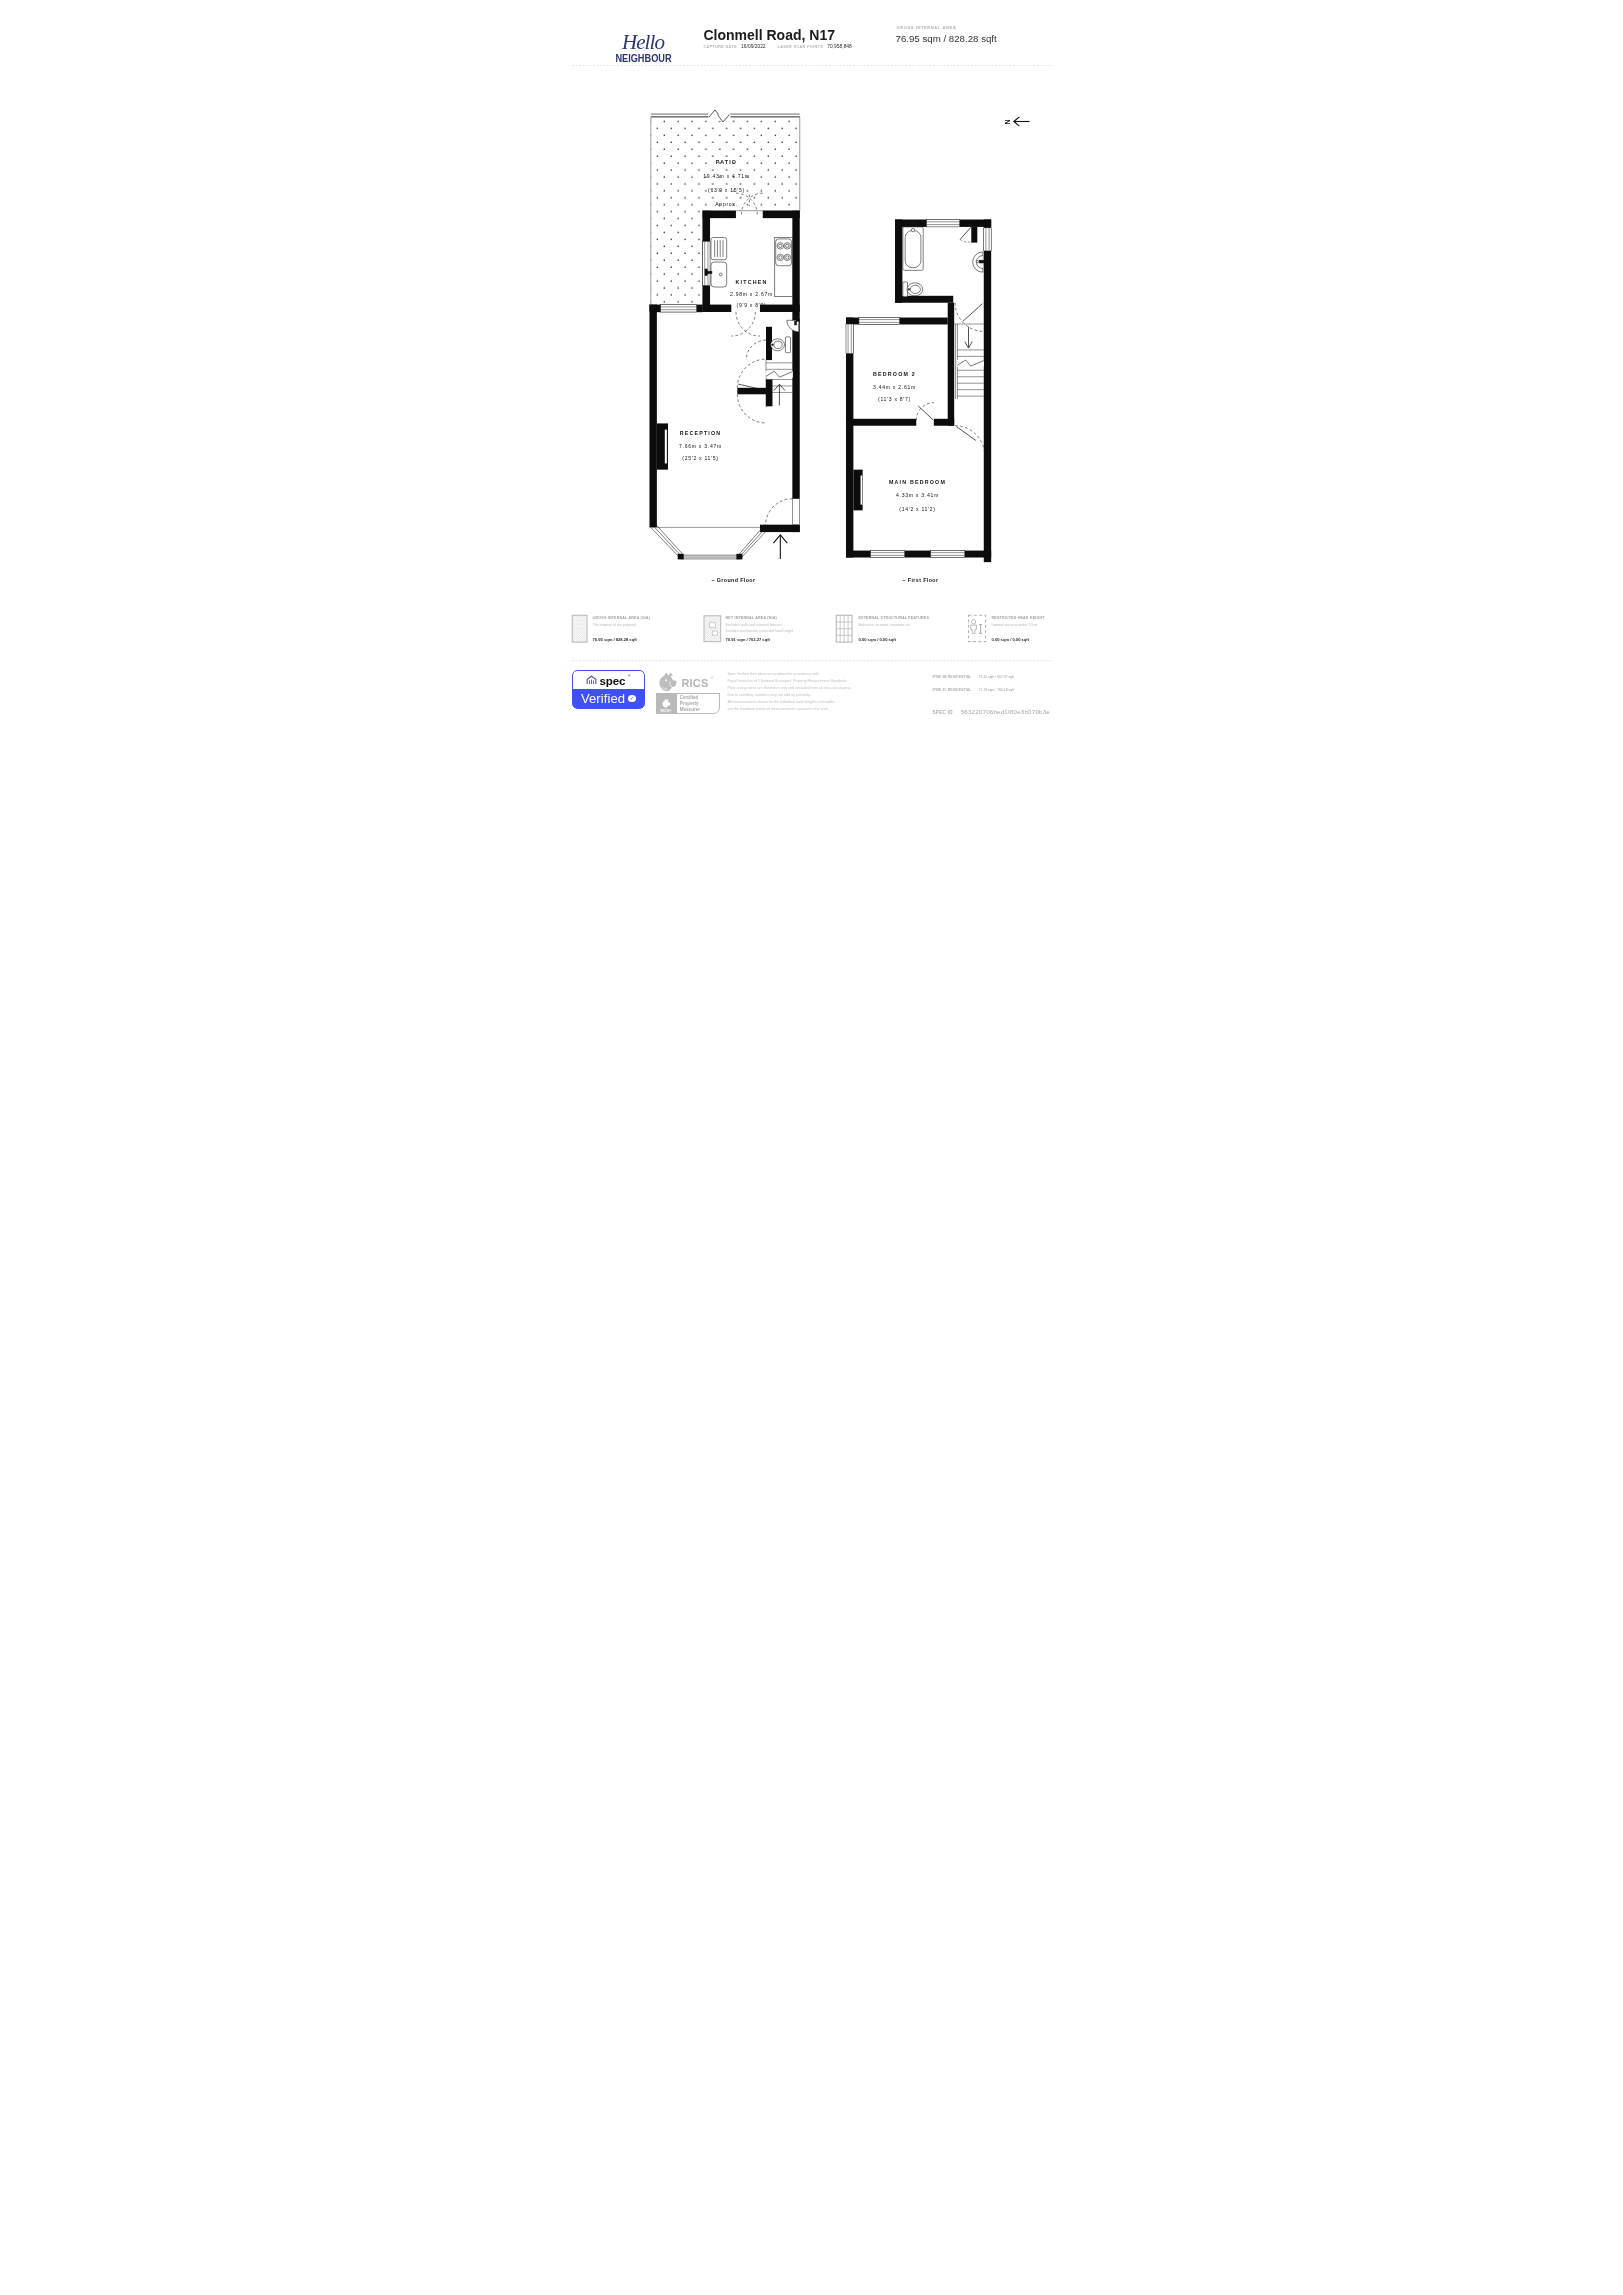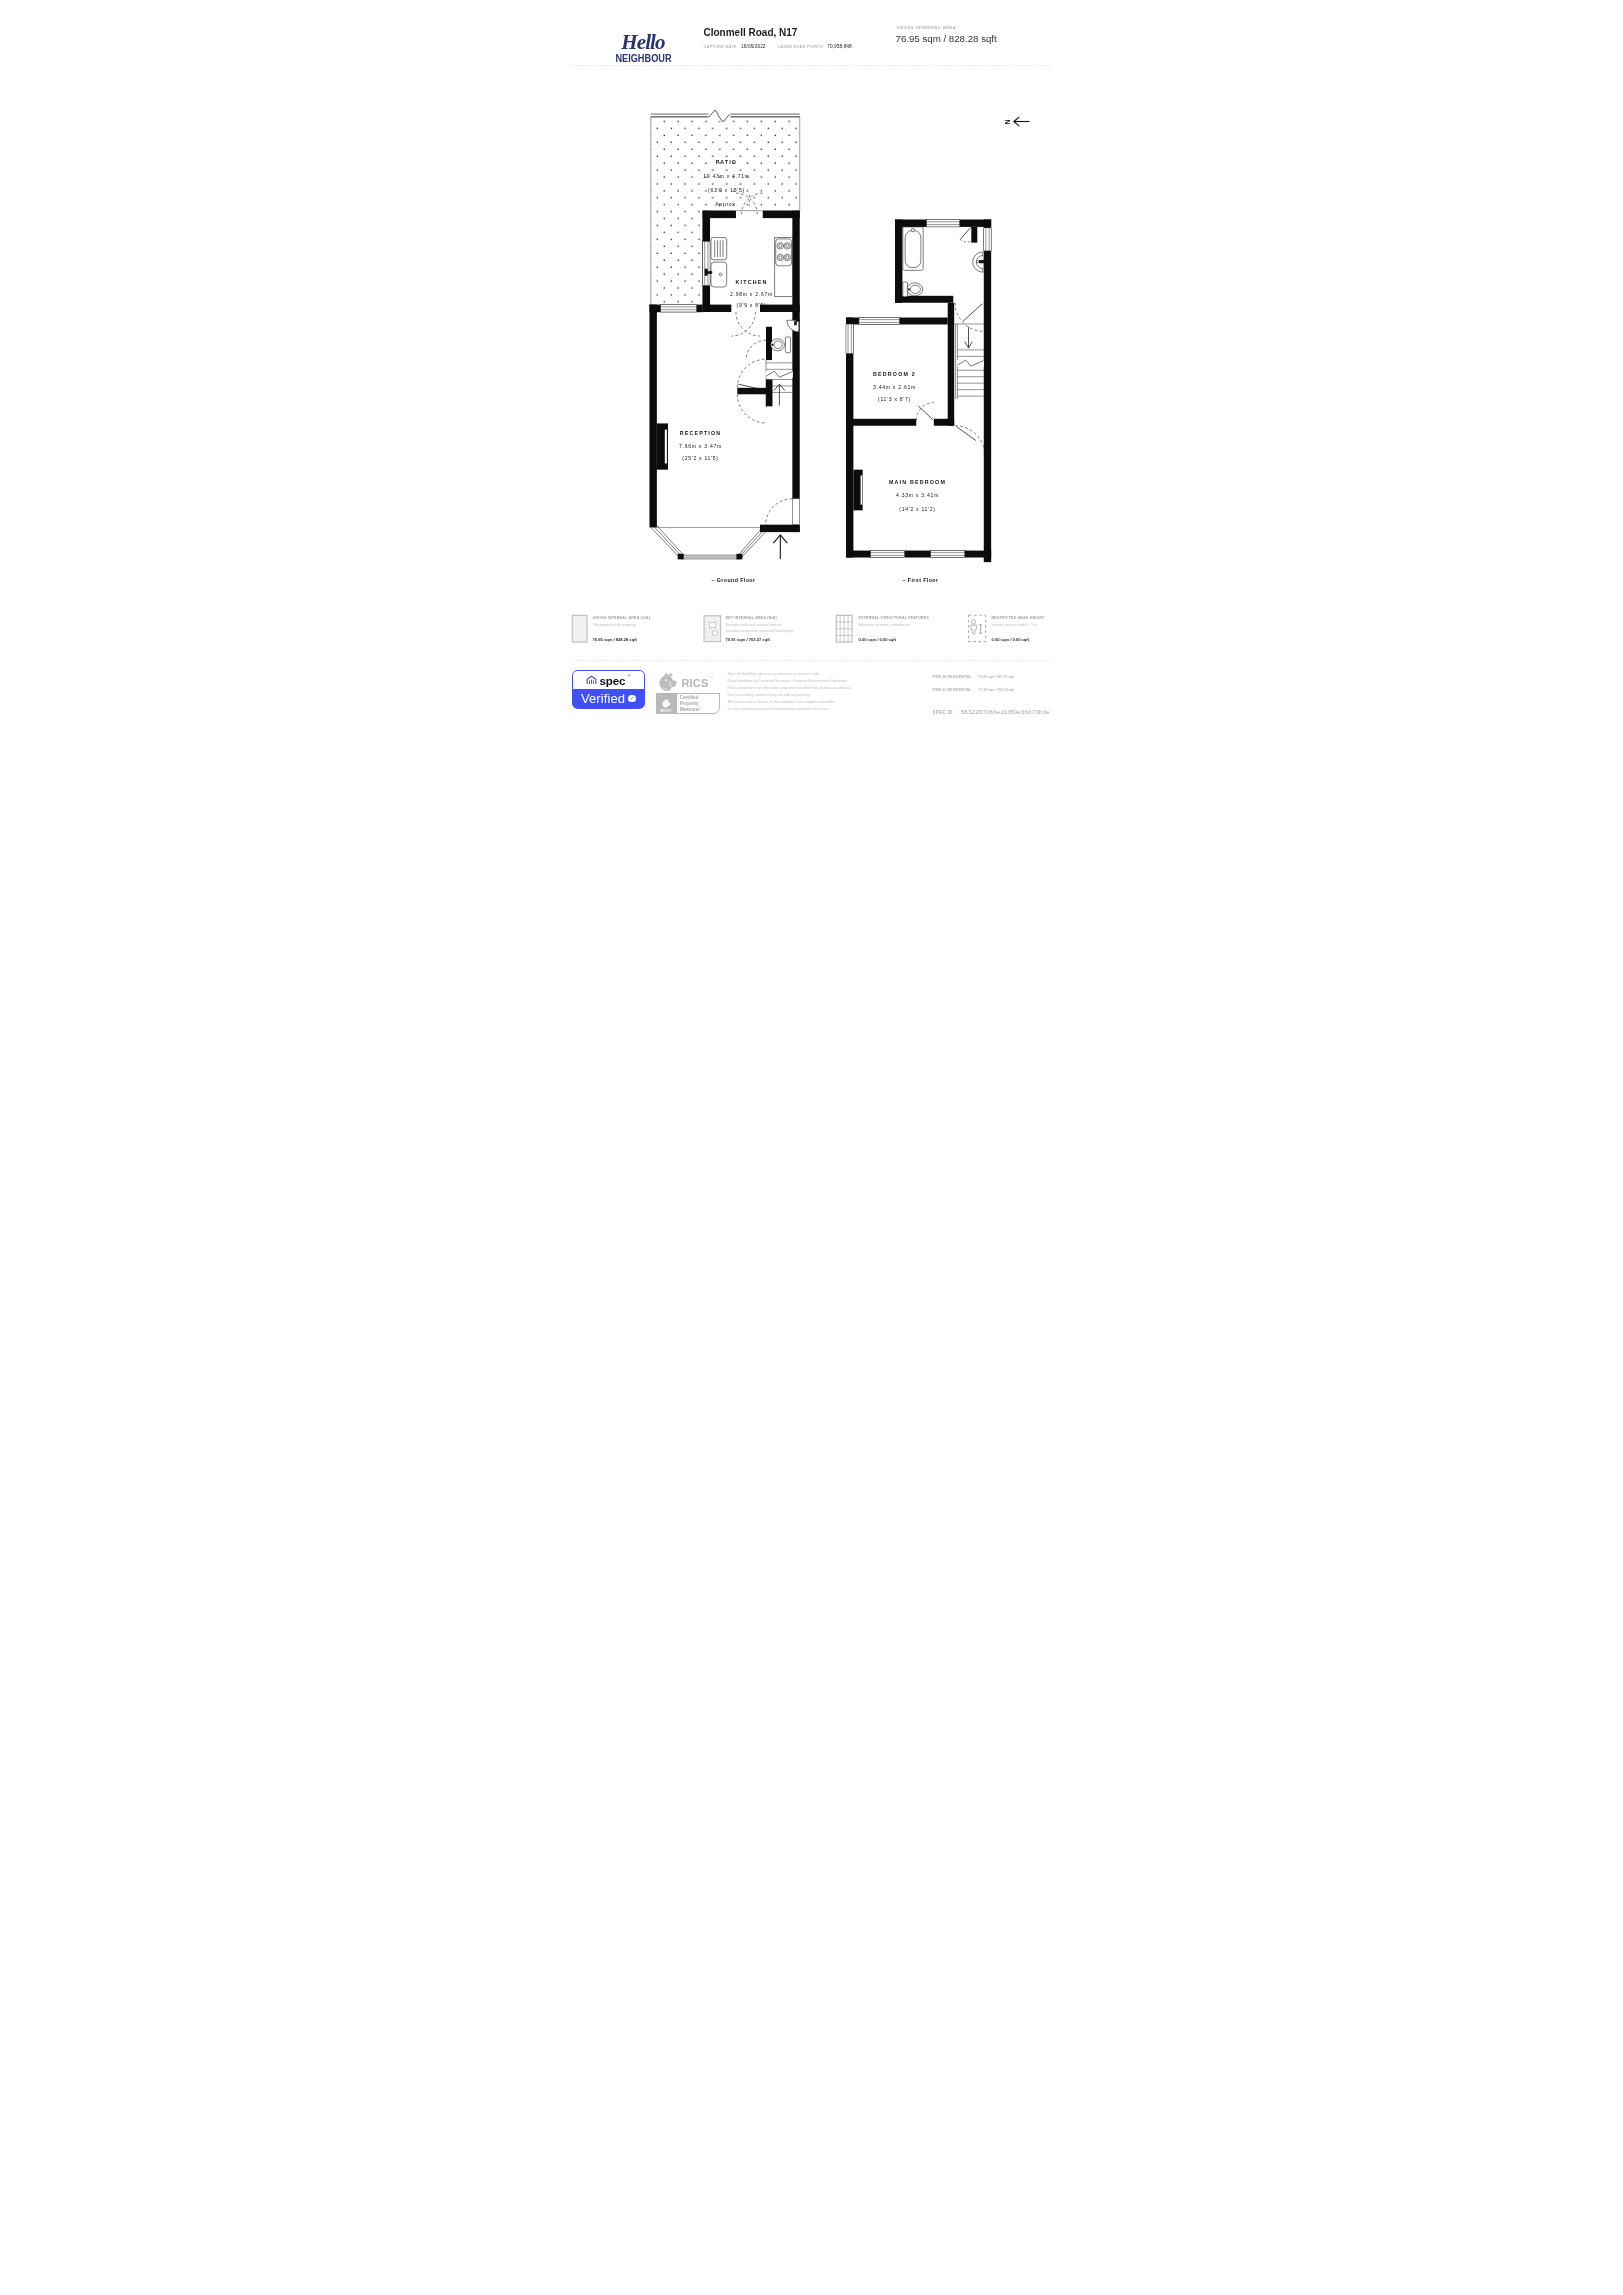--- a/index.html
+++ b/index.html
@@ -2,23 +2,23 @@
 <html style="font-size:7.4px"><head>
 <meta charset="utf-8">
 <style>
   html,body{margin:0;padding:0;background:#fff;}
   body{font-family:"Liberation Sans","DejaVu Sans",sans-serif;}
   #page{position:relative;width:510px;height:722px;margin:0 auto;background:#fff;overflow:hidden;}
   #plan-svg{position:absolute;left:0;top:0;z-index:1;}
   .abs{position:absolute;z-index:2;}
   
   .logo{left:52px;top:32px;width:69px;text-align:center;color:#2b3470;line-height:1;}
-  .logo-script{font-family:"Liberation Serif","DejaVu Serif",serif;font-style:italic;font-weight:bold;font-size:21px;letter-spacing:-0.9px;}
+  .logo-script{font-family:"Liberation Serif","DejaVu Serif",serif;font-style:italic;font-weight:normal;font-size:21px;letter-spacing:-0.9px;}
   .logo-caps{font-weight:bold;font-size:10px;letter-spacing:0px;transform:scaleX(.92);transform-origin:center;margin-top:0.9px;}
-  .addr{left:147px;top:27px;font-size:10px;font-weight:bold;color:#1c1c1c;}
+  .addr{left:147px;top:27px;font-size:14px;font-weight:bold;color:#1c1c1c;}
   .meta-row{left:147px;top:44px;font-size:0;white-space:nowrap;}
   .meta-label{font-size:3.7px;color:#b2b2b2;font-weight:bold;letter-spacing:0.4px;margin-right:4.2px;}
   .meta-value{font-size:4.9px;color:#2a2a2a;margin-right:12px;}
   .gia-label{left:340px;top:25px;font-size:4.2px;color:#b2b2b2;font-weight:bold;letter-spacing:0.5px;}
   .gia-value{left:339px;top:33px;font-size:9.7px;color:#333;}
   
   .room-label{text-align:center;transform:translateX(-50%);color:#161616;z-index:2;}
   .room-name{font-weight:bold;font-size:5.3px;letter-spacing:1.2px;}
   .room-dims{font-size:5.1px;letter-spacing:0.7px;}
   .floor-caption{transform:translateX(-50%);font-size:5.3px;font-weight:bold;letter-spacing:0.4px;color:#141414;}

